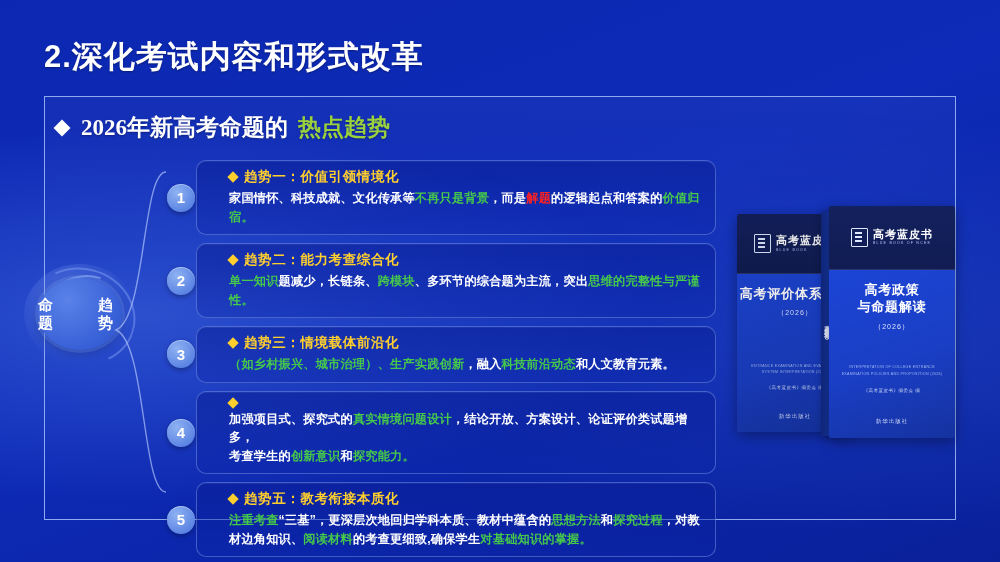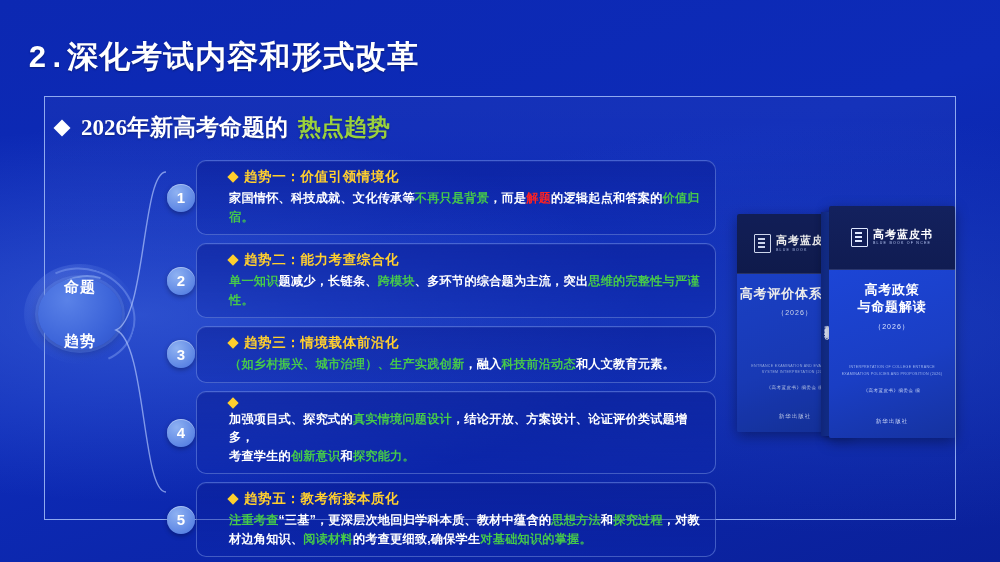--- a/index.html
+++ b/index.html
@@ -12,22 +12,22 @@
   }
   .slide{
     position:absolute;inset:0;
     background:
       radial-gradient(ellipse at 14% 56%, rgba(70,110,225,.55) 0%, rgba(70,110,225,0) 42%),
       radial-gradient(ellipse at 86% 58%, rgba(40,80,205,.45) 0%, rgba(40,80,205,0) 45%),
       linear-gradient(160deg,#0c28b2 0%,#0d2bb8 45%,#0a2099 100%);
   }
   
   .page-title{
-    position:absolute;left:28px;top:36px;
-    font-family:Liberation Mono, monospace;
+    position:absolute;left:44px;top:36px;
+    font-family:Liberation Sans, sans-serif;
     font-weight:bold;font-size:31px;color:#ffffff;
     letter-spacing:1px;white-space:nowrap;
     text-shadow:0 1px 2px rgba(0,0,0,.35);
   }
   
   .frame{
     position:absolute;left:44px;top:96px;width:912px;height:424px;
     border:1.5px solid #8fa9ef;
     box-sizing:border-box;
     background:linear-gradient(180deg, rgba(255,255,255,.035), rgba(255,255,255,0) 40%);
@@ -57,21 +57,21 @@
     position:absolute;border-radius:50%;border:2px solid rgba(160,190,255,.35);
     border-left-color:transparent;border-bottom-color:transparent;
   }
   .node-arc.a1{left:10px;top:6px;width:104px;height:92px;transform:rotate(18deg);}
   .node-arc.a2{left:20px;top:14px;width:86px;height:76px;transform:rotate(-25deg);border-right-color:transparent;border-top-color:rgba(170,200,255,.5);}
   .node{
     position:absolute;left:20px;top:16px;width:84px;height:72px;
     border-radius:50%;
     background:radial-gradient(circle at 35% 30%, #5a82e8, #3a62d8 65%, #2d51c8 100%);
     box-shadow:0 0 0 3px rgba(120,160,250,.25), 0 3px 10px rgba(0,0,0,.25);
-    display:flex;flex-direction:column;align-items:center;justify-content:center;
+    display:flex;flex-direction:row;align-items:center;justify-content:center;
     color:#ffffff;font-weight:bold;font-size:15px;line-height:1.22;letter-spacing:1px;gap:36px;
   }
   
   .brace{position:absolute;left:112px;top:168px;width:56px;height:328px;}
   
   .trends{position:absolute;left:196px;top:160px;width:520px;}
   .trend{
     position:relative;margin-bottom:8px;
     border:1px solid rgba(150,180,250,.40);
     border-radius:10px;

